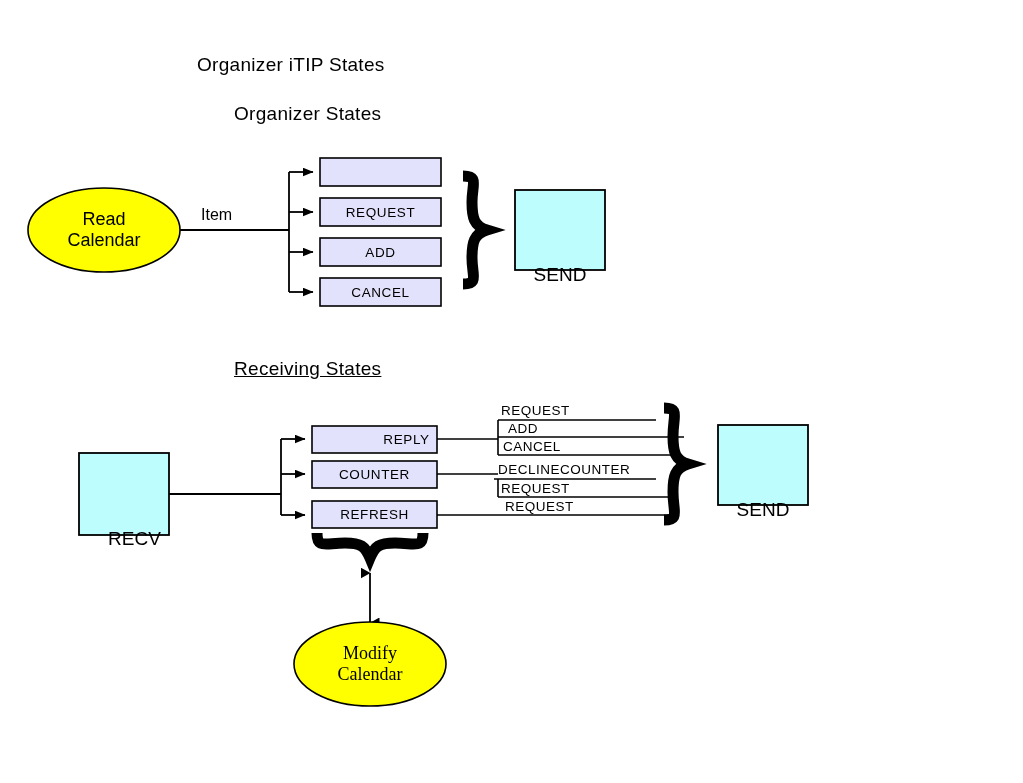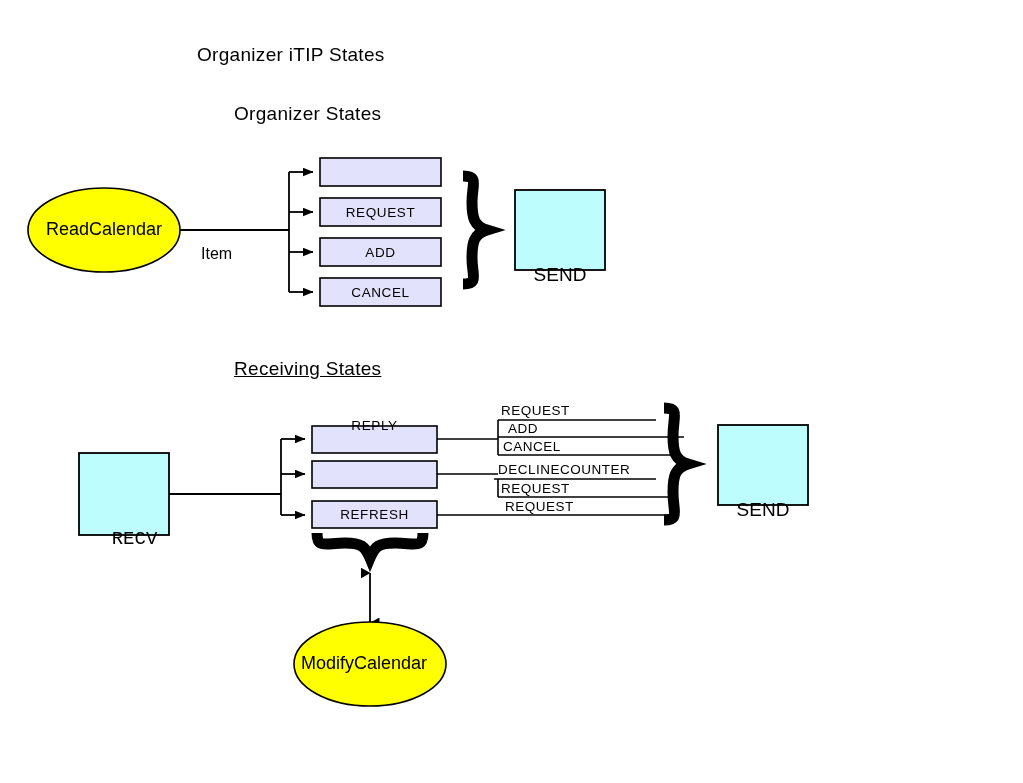--- a/index.html
+++ b/index.html
@@ -4,23 +4,23 @@
 <style>
   html,body{margin:0;padding:0;background:#ffffff;}
   body{width:1023px;height:783px;font-family:"Liberation Sans",sans-serif;color:#000;}
   #stage{position:relative;width:1023px;height:783px;overflow:hidden;background:#fff;}
   svg#canvas{position:absolute;left:0;top:0;width:1023px;height:783px;}
   .ttl{position:absolute;font-size:19px;letter-spacing:.3px;white-space:nowrap;}
   .boxlabel{position:absolute;display:flex;align-items:center;justify-content:center;
             font-size:13.5px;letter-spacing:.6px;white-space:nowrap;}
   .bigbox{position:absolute;display:flex;align-items:center;justify-content:center;
           font-size:19px;white-space:nowrap;margin-top:45px;}
-  .ell{position:absolute;display:flex;flex-direction:row;align-items:center;
+  .ell{position:absolute;display:flex;flex-direction:column;align-items:center;
        justify-content:center;font-size:18px;line-height:1.18;white-space:nowrap;}
-  .edgelab{position:absolute;font-size:16px;white-space:nowrap;margin-top:39px;}
+  .edgelab{position:absolute;font-size:16px;white-space:nowrap;}
   .sublab{position:absolute;font-size:13.5px;letter-spacing:.5px;white-space:nowrap;}
 </style>
 </head>
 <body>
 
 <div id="stage">
 
   <svg id="canvas" viewBox="0 0 1023 783" xmlns="http://www.w3.org/2000/svg">
     <defs>
       <marker id="arrow" markerWidth="11" markerHeight="9" refX="10.5" refY="4.5" orient="auto" markerUnits="userSpaceOnUse">
@@ -95,51 +95,52 @@
              C 317 549, 325 543, 345 543
              C 361 543, 365 546, 370 558
              C 375 546, 379 543, 395 543
              C 415 543, 423 549, 423 533" fill="none" stroke="#000" stroke-width="11" stroke-linecap="butt" stroke-linejoin="miter"></path>
 
     <line x1="370" y1="573" x2="370" y2="623" stroke="#000" stroke-width="1.8" marker-start="url(#arrowUp)" marker-end="url(#arrowDown)"></line>
 
     <ellipse cx="370" cy="664" rx="76" ry="42" fill="#FFFF00" stroke="#000" stroke-width="1.6"></ellipse>
   </svg>
 
-  <div class="ttl" style="left:197px;top:44px;">Organizer iTIP States</div>
+  <div class="ttl" style="left:197px;top:54px;">Organizer iTIP States</div>
   <div class="ttl" style="left:234px;top:103px;">Organizer States</div>
   <div class="ttl" style="left:234px;top:358px;text-decoration:underline;">Receiving States</div>
 
   <div class="ell" style="left:28px;top:188px;width:152px;height:84px;">
     <span>Read</span>
     <span>Calendar</span>
   </div>
 
   <div class="edgelab" style="left:201px;top:206px;">Item</div>
 
   <div class="boxlabel" style="left:320px;top:198px;width:121px;height:28px;">REQUEST</div>
   <div class="boxlabel" style="left:320px;top:238px;width:121px;height:28px;">ADD</div>
   <div class="boxlabel" style="left:320px;top:278px;width:121px;height:28px;">CANCEL</div>
 
   <div class="bigbox" style="left:515px;top:190px;width:90px;height:80px;">SEND</div>
 
-  <div class="bigbox" style="left:79px;top:453px;width:111px;height:82px;font-family:Liberation Mono, monospace;">RECV</div>
+  <div class="bigbox" style="left:79px;top:453px;width:111px;height:82px;">RECV</div>
 
-  <div class="boxlabel" style="left:312px;top:412px;width:125px;height:27px;">REPLY</div>
+  <div class="boxlabel" style="left:312px;top:426px;width:125px;height:27px;padding-left:32px;">REPLY</div>
+  <div class="boxlabel" style="left:312px;top:461px;width:125px;height:27px;">COUNTER</div>
   <div class="boxlabel" style="left:312px;top:501px;width:125px;height:27px;border-radius:11px;">REFRESH</div>
 
   <div class="sublab" style="left:501px;top:403px;">REQUEST</div>
   <div class="sublab" style="left:508px;top:421px;">ADD</div>
   <div class="sublab" style="left:503px;top:439px;">CANCEL</div>
 
   <div class="sublab" style="left:498px;top:462px;">DECLINECOUNTER</div>
   <div class="sublab" style="left:501px;top:481px;">REQUEST</div>
 
   <div class="sublab" style="left:505px;top:499px;">REQUEST</div>
 
   <div class="bigbox" style="left:718px;top:425px;width:90px;height:80px;">SEND</div>
 
-  <div class="ell" style="left:288px;top:622px;width:152px;height:84px;">
+  <div class="ell" style="left:294px;top:622px;width:152px;height:84px;font-family:Liberation Serif, serif;">
     <span>Modify</span>
     <span>Calendar</span>
   </div>
 
 </div>
 
 </body></html>

